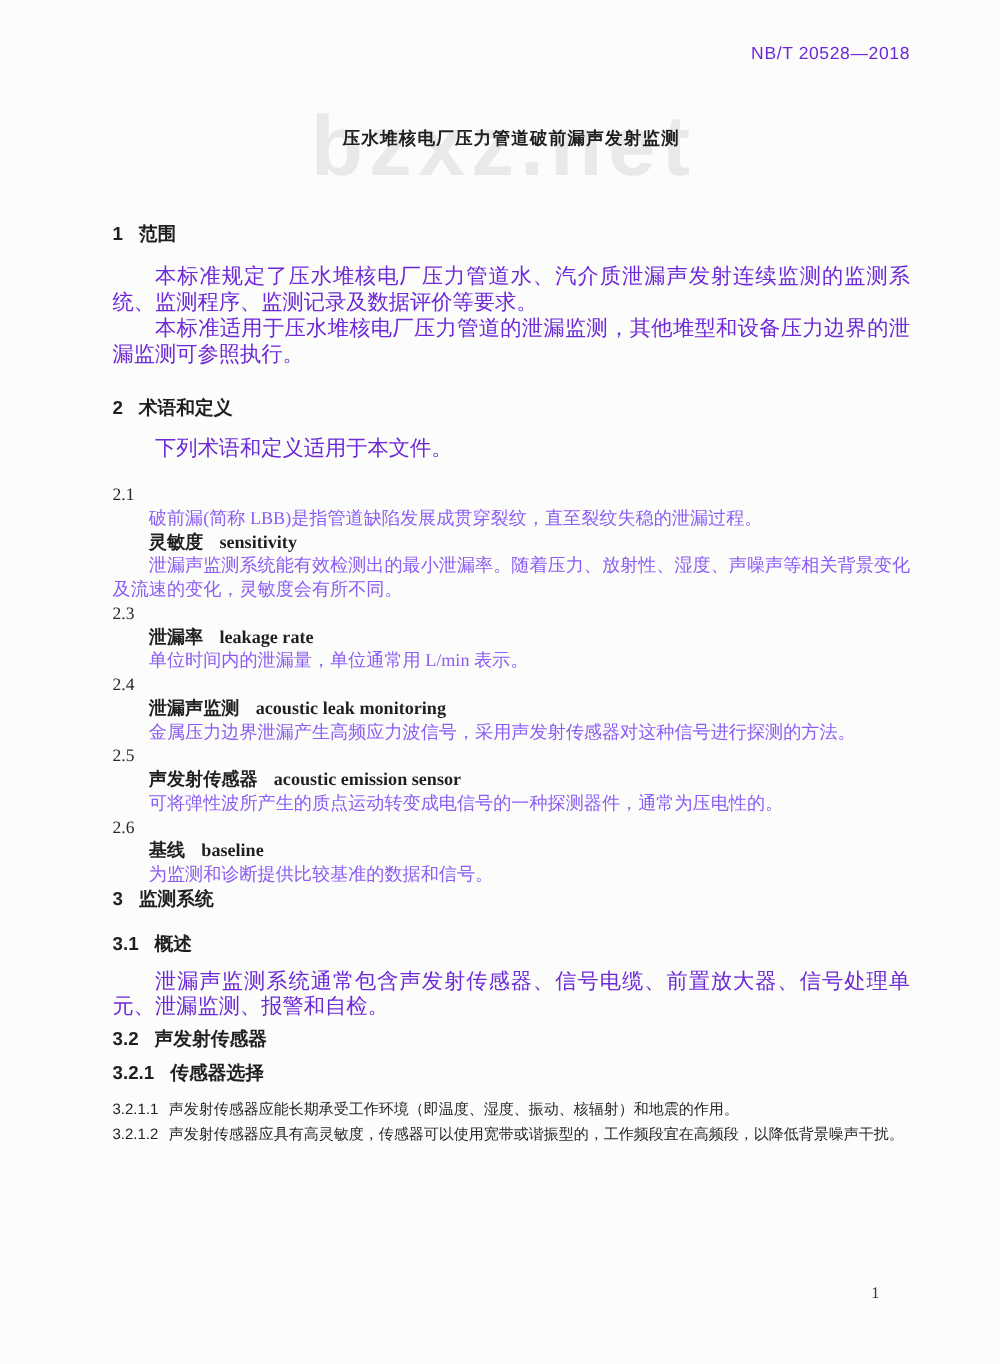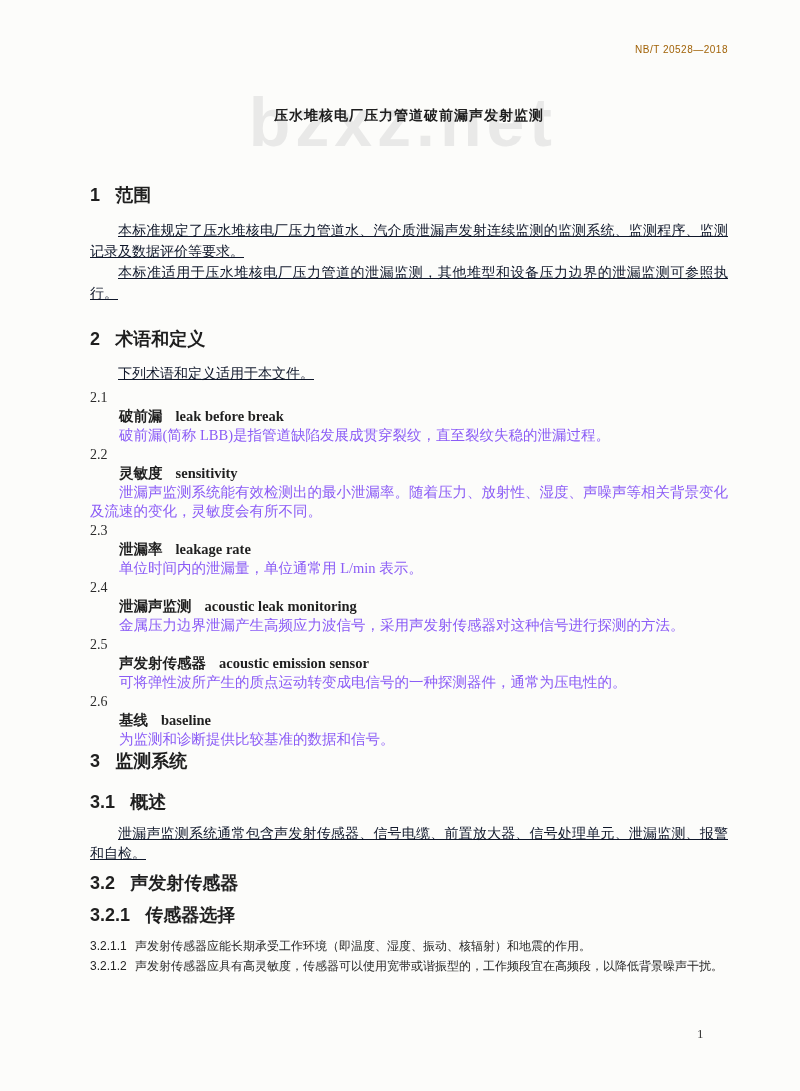--- a/index.html
+++ b/index.html
@@ -13,26 +13,26 @@
     position:relative;
     width:800px; height:1091px;
     background:#fcfcfa;
     color:#262626;
     overflow:hidden;
   }
   .content { padding:0 72px 0 90px; }
 
   
   .std-number {
-    padding-top:44px;
+    padding-top:34px;
     text-align:right;
     font-family:"Liberation Sans","DejaVu Sans",sans-serif;
-    font-size:10px;
+    font-size:14px;
     letter-spacing:0.5px;
-    color:#a16207;
+    color:#6d28d9;
   }
 
   
   .title-wrap { position:relative; margin-top:44px; height:42px; }
   .watermark {
     position:absolute; left:50%; top:54%;
     transform:translate(-52%,-50%);
     font-family:"Liberation Sans","DejaVu Sans",sans-serif;
     font-weight:bold;
     font-size:68px;
@@ -50,43 +50,42 @@
     font-size:14px;
     letter-spacing:1px;
     color:#1e1e1e;
     padding-top:8px;
   }
 
   
   .h-chapter, .h-sub {
     font-family:"Liberation Sans","DejaVu Sans",sans-serif;
     font-weight:bold;
-    font-size:18px;
+    font-size:15px;
     color:#1f1f1f;
   }
   .h-num { margin-right:0.85em; }
 
   
   .para {
-    font-size:14px;
+    font-size:17px;
     line-height:21px;
     text-align:justify;
     text-indent:2em;
-    color:#0f172a;
-    text-decoration:underline;
+    color:#6d28d9;
   }
 
   
   .scope-heading { margin-top:42px; }
   .scope-p1 { margin-top:13px; }
 
   
   .terms-heading { margin-top:23px; }
   .terms-intro { margin-top:12px; }
-  .terms-list { margin-top:4px; }
+  .terms-list { margin-top:18px; }
   .term-item { font-size:14.5px; line-height:19px; }
   .term-number { font-size:14px; line-height:19px; color:#2a2a2a; }
   .term-line { padding-left:2em; line-height:19px; }
   .term-zh {
     font-family:"Liberation Sans","DejaVu Sans",sans-serif;
     font-weight:bold; font-size:14.5px; color:#1f1f1f;
   }
   .term-en {
     font-family:"Liberation Serif","DejaVu Serif",serif;
     font-weight:bold; font-size:14.5px; color:#1f1f1f;
@@ -141,28 +140,24 @@
 
     <div class="h-chapter terms-heading">
       <span class="h-num">2</span><span>术语和定义</span>
     </div>
     <p class="para terms-intro">下列术语和定义适用于本文件。</p>
 
     <div class="terms-list">
 
       <div class="term-item">
         <div class="term-number">2.1</div>
-        <div class="term-line">
-          <span class="term-zh">破前漏</span><span class="term-en">leak before break</span>
-        </div>
         <p class="term-def">破前漏(简称 LBB)是指管道缺陷发展成贯穿裂纹，直至裂纹失稳的泄漏过程。</p>
       </div>
 
       <div class="term-item">
-        <div class="term-number">2.2</div>
         <div class="term-line">
           <span class="term-zh">灵敏度</span><span class="term-en">sensitivity</span>
         </div>
         <p class="term-def">泄漏声监测系统能有效检测出的最小泄漏率。随着压力、放射性、湿度、声噪声等相关背景变化及流速的变化，灵敏度会有所不同。</p>
       </div>
 
       <div class="term-item">
         <div class="term-number">2.3</div>
         <div class="term-line">
           <span class="term-zh">泄漏率</span><span class="term-en">leakage rate</span>

